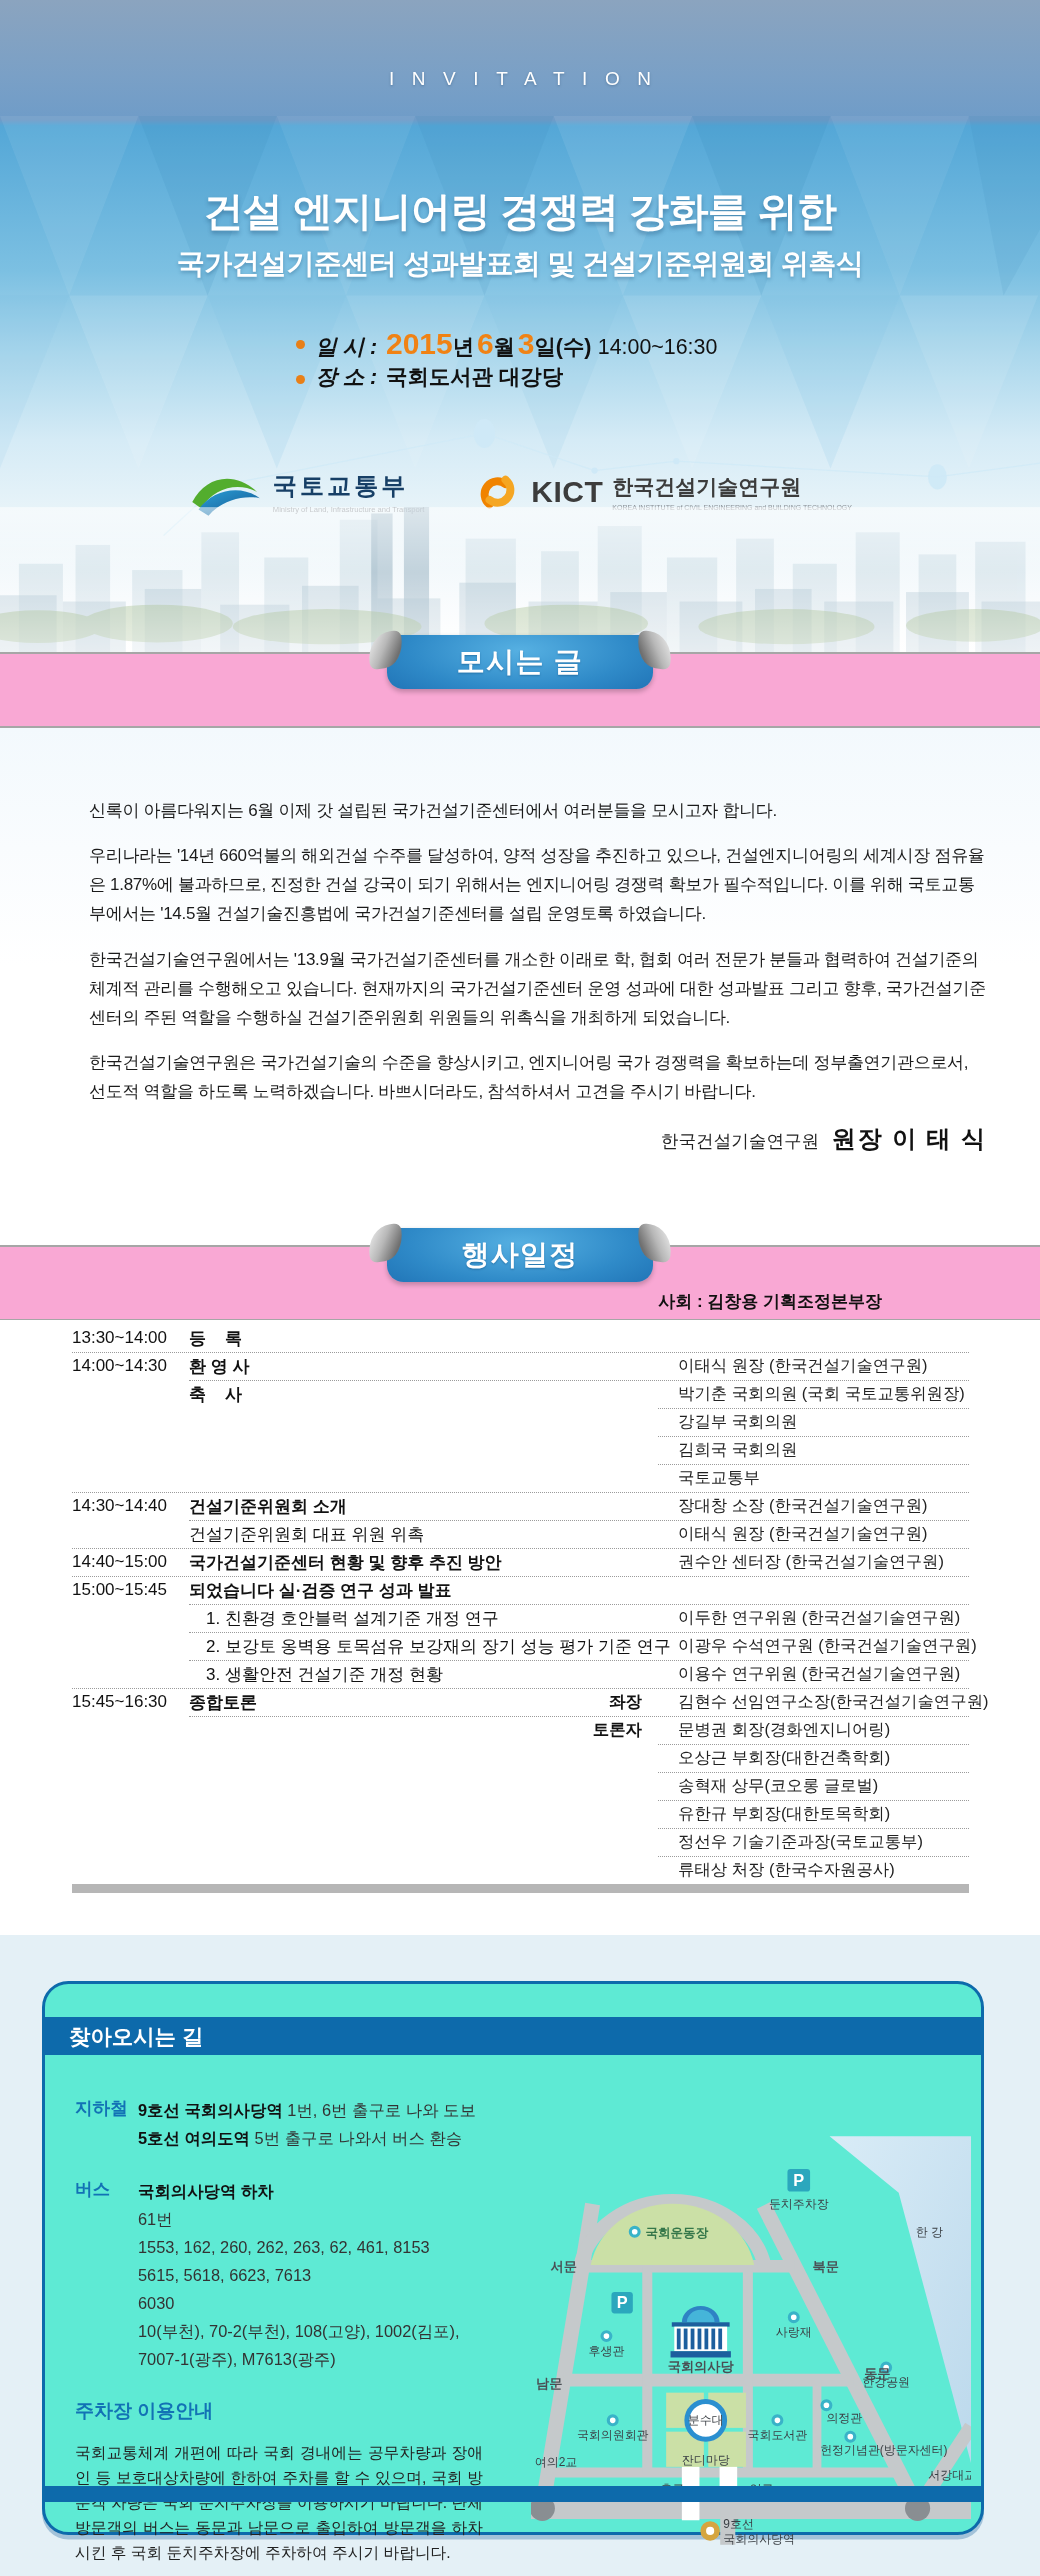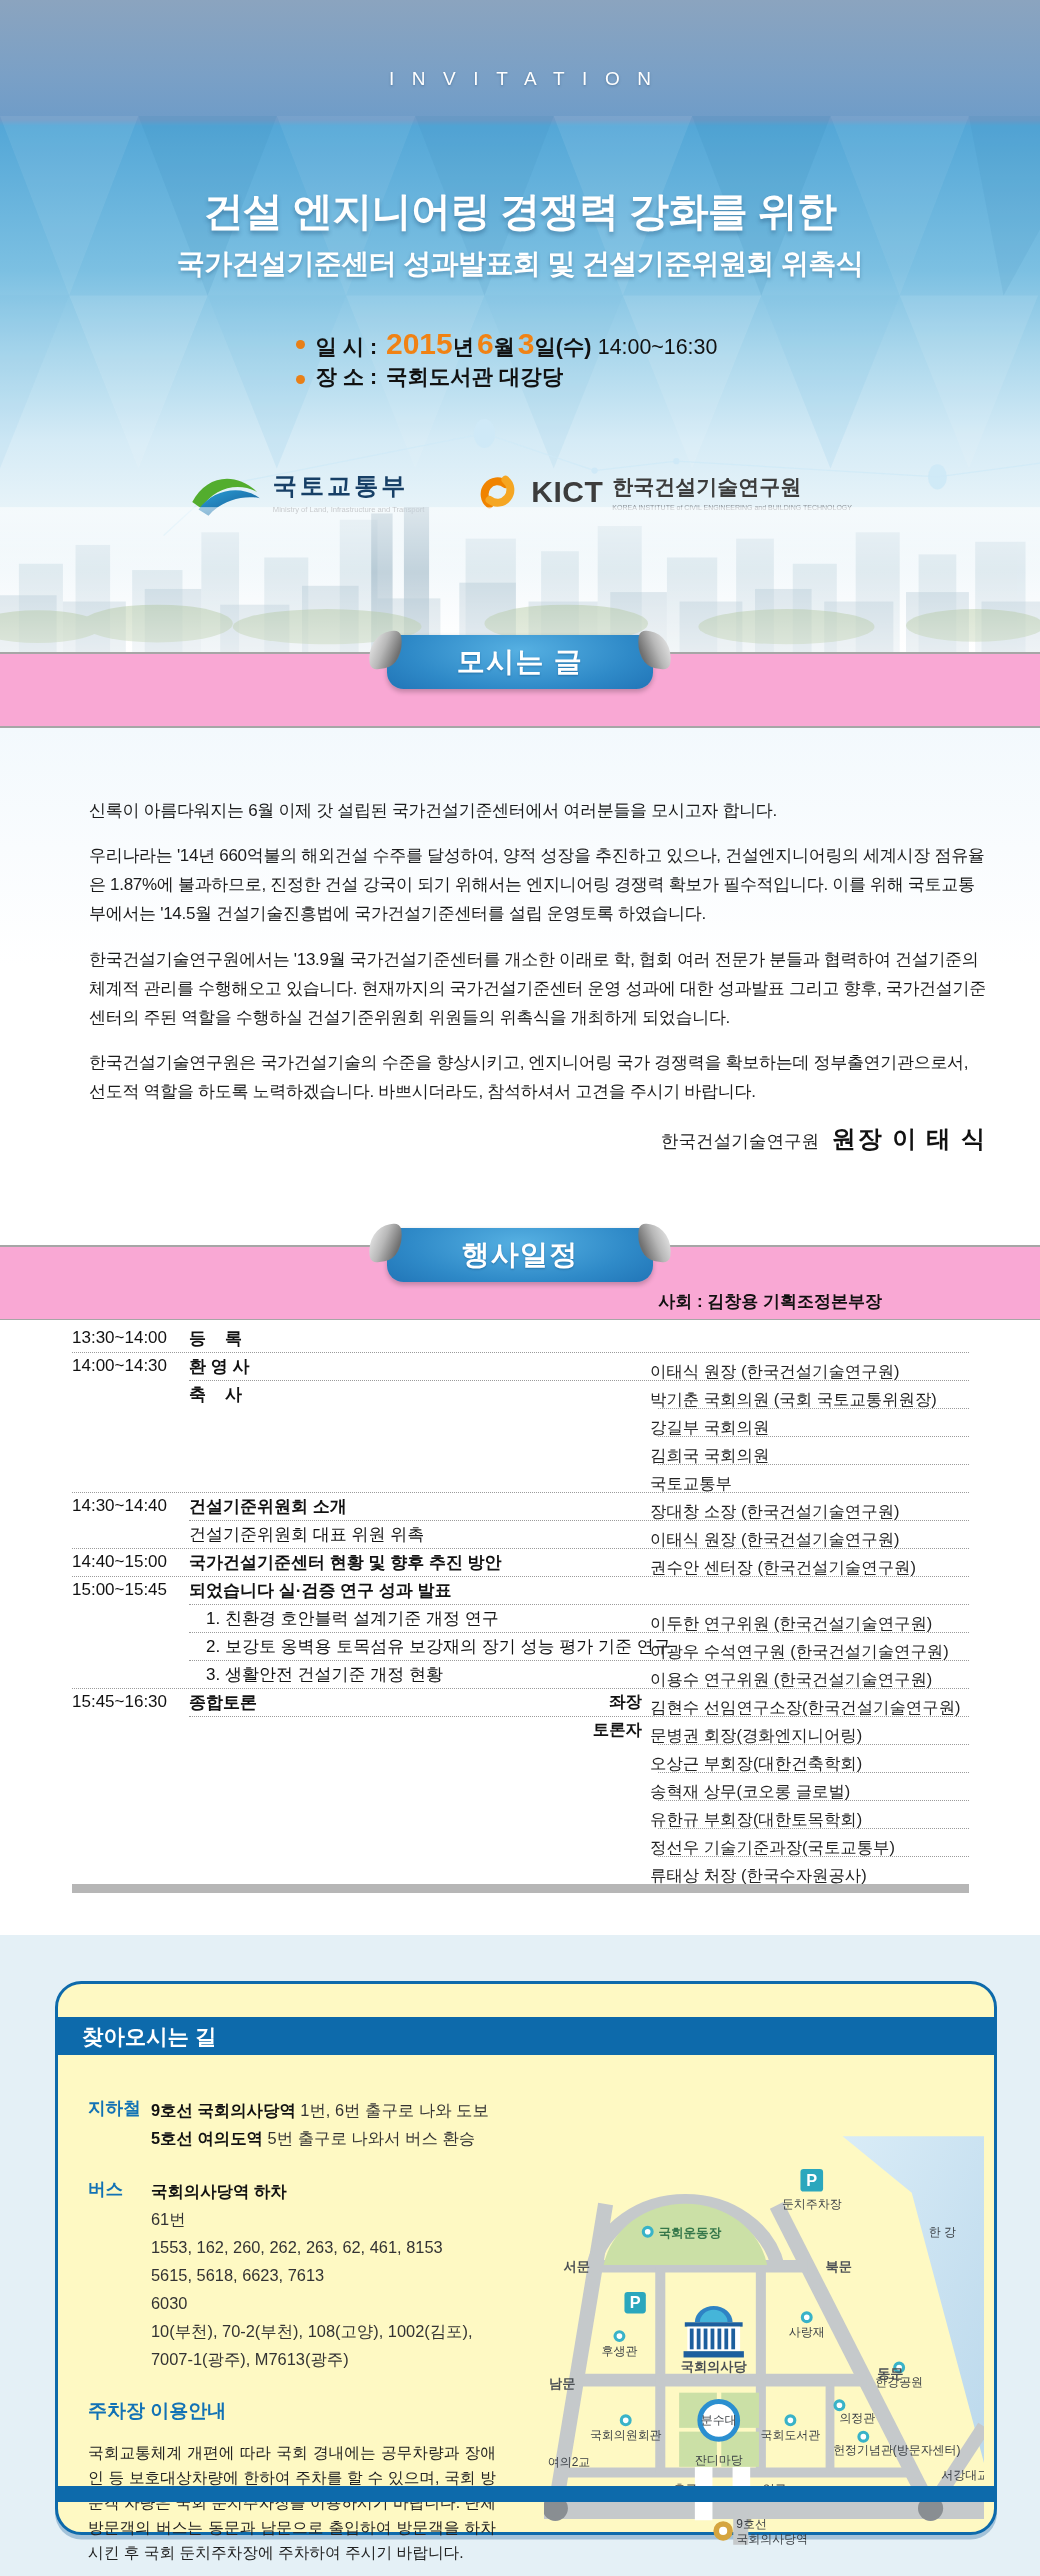--- a/index.html
+++ b/index.html
@@ -14,21 +14,21 @@
   .eyebrow{top:68px;left:0;width:1040px;text-align:center;color:#fff;
     font-size:19px;font-weight:400;letter-spacing:17.6px;text-indent:17.6px;
     text-shadow:0 1.3px 2.5px rgba(30,60,90,.35);}
   .title{top:184px;left:0;width:1040px;text-align:center;color:#fff;font-weight:700;
     font-size:40px;letter-spacing:-0.6px;text-shadow:0 2.5px 4.4px rgba(30,80,120,.45);}
   .subtitle{top:245px;left:0;width:1040px;text-align:center;color:#fff;font-weight:700;
     font-size:28px;letter-spacing:-0.6px;text-shadow:0 1.9px 3.8px rgba(30,80,120,.4);}
   .infoblock{top:327px;left:296px;}
   .inforow{display:flex;align-items:baseline;height:35px;}
   .dot{width:9.4px;height:9.4px;border-radius:50%;background:#e87f17;align-self:center;margin-right:10px;}
-  .ilabel{font-size:21.4px;font-weight:700;color:#111;margin-right:8.8px;white-space:pre;}
+  .ilabel{font-size:21.4px;font-weight:700;color:#111;margin-right:8.8px;white-space:pre;font-style:italic;}
   .orange{color:#f08214;font-weight:700;font-size:30px;}
   .dsfx{font-size:21.4px;font-weight:700;color:#111;}
   .dtime{font-size:21.4px;font-weight:400;color:#111;margin-left:6.3px;}
   .ivalue{font-size:21.4px;font-weight:700;color:#111;}
   #constellation{top:378px;left:0;}
   .logos{top:467px;left:0;width:1040px;display:flex;justify-content:center;align-items:center;gap:49px;}
   .logo{display:flex;align-items:center;gap:8.8px;}
   .molit-name{font-size:24px;font-weight:700;color:#173f66;letter-spacing:3.1px;}
   .molit-en{font-size:7.6px;color:#8a9096;margin-top:2.5px;}
   .kict-abbr{font-size:30px;font-weight:700;color:#3c3c3c;letter-spacing:0.6px;}
@@ -63,28 +63,28 @@
   
   #schedule{top:1320px;left:0;width:1040px;height:615px;background:#fff;}
   .table{margin-top:4.4px;}
   .srow{position:relative;height:28px;}
   .srow span{position:absolute;top:50%;transform:translateY(-50%);white-space:pre;}
   .t{left:72px;font-size:17px;color:#111;font-weight:500;}
   .ti{left:189px;font-size:17px;color:#111;}
   .tb .ti{font-weight:700;}
   .indent .ti{left:206px;}
   .role{left:541px;width:101px;text-align:right;font-weight:700;font-size:16.4px;color:#111;}
-  .sp{left:650px;font-size:16.4px;color:#222;margin-top:6px;}
+  .sp{left:678px;font-size:16.4px;color:#222;}
   .srow::after{content:"";position:absolute;bottom:-0.6px;right:71px;border-top:1.3px dotted #9b9b9b;}
   .sep-full::after{left:72px;} .sep-mid::after{left:189px;} .sep-right::after{left:658px;}
   .sep-none::after{display:none;}
   .endbar{margin:0 71px 0 72px;height:8.2px;background:#b6b6b6;}
   
   #bottom{top:1935px;left:0;width:1040px;height:641px;background:#e4f0f6;}
-  .dirbox{position:absolute;left:55px;top:46px;width:942px;height:554px;background:#fef9c3;
+  .dirbox{position:absolute;left:42px;top:46px;width:942px;height:554px;background:#5eead4;
     border:3.1px solid #0d6aab;border-radius:26.4px;box-sizing:border-box;
     box-shadow:0 4.4px 0 rgba(13,90,150,.30);}
   .dirheader{position:absolute;top:33px;left:0;right:0;height:38px;background:#0d6aab;
     display:flex;align-items:center;padding-left:24px;color:#fff;font-size:21.4px;font-weight:700;}
   .dircontent{position:absolute;top:70px;left:0;right:0;bottom:30px;}
   .leftcol{position:absolute;left:30px;top:42px;width:423px;}
   .trow{display:flex;margin-bottom:25px;}
   .tlabel{width:63px;flex:0 0 63px;font-size:17.6px;font-weight:700;color:#1272b5;}
   .tbody{font-size:16.4px;line-height:28px;color:#333;}
   .tbody b{color:#111;}

